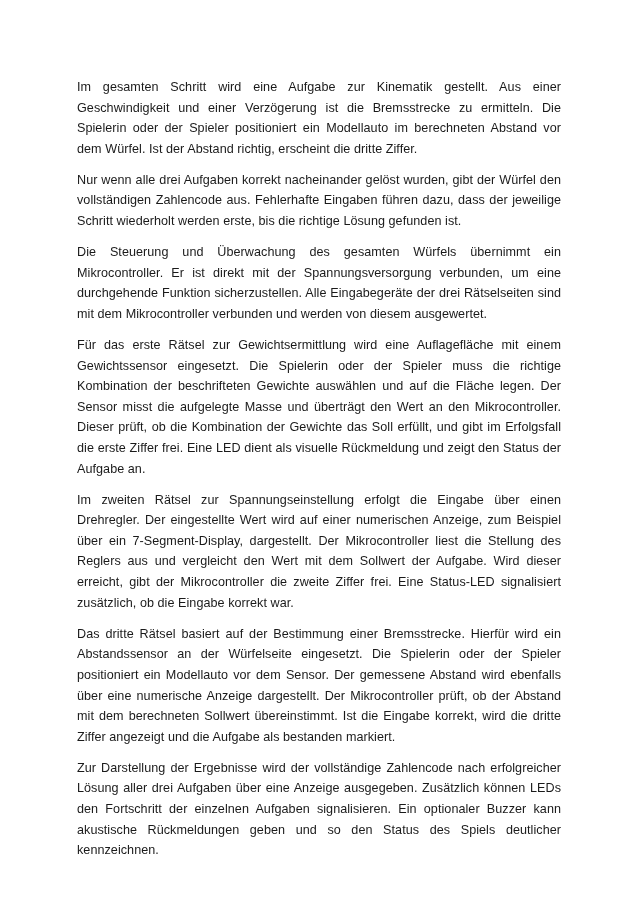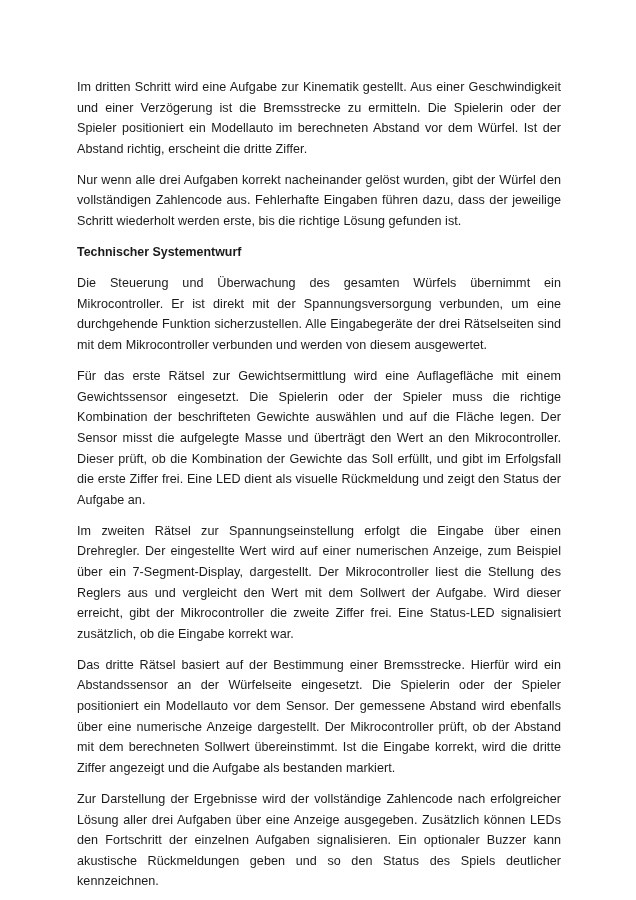--- a/index.html
+++ b/index.html
@@ -23,21 +23,20 @@
   .heading {
     margin: 0 0 10.5px 0;
     font-weight: bold;
     font-size: 12.4px;
   }
 </style>
 </head>
 <body>
 
 <div class="page">
-  <p class="para">Im dritten Schritt wird eine Aufgabe zur Kinematik gestellt. Aus einer Geschwindigkeit und einer Verzögerung ist die Bremsstrecke zu ermitteln. Die Spielerin oder der Spieler positioniert ein Modellauto im berechneten Abstand vor dem Würfel. Ist der Abstand richtig, erscheint die dritte Ziffer.</p>
+  <p class="para">Im gesamten Schritt wird eine Aufgabe zur Kinematik gestellt. Aus einer Geschwindigkeit und einer Verzögerung ist die Bremsstrecke zu ermitteln. Die Spielerin oder der Spieler positioniert ein Modellauto im berechneten Abstand vor dem Würfel. Ist der Abstand richtig, erscheint die dritte Ziffer.</p>
   <p class="para">Nur wenn alle drei Aufgaben korrekt nacheinander gelöst wurden, gibt der Würfel den vollständigen Zahlencode aus. Fehlerhafte Eingaben führen dazu, dass der jeweilige Schritt wiederholt werden erste, bis die richtige Lösung gefunden ist.</p>
-  <p class="heading">Technischer Systementwurf</p>
   <p class="para">Die Steuerung und Überwachung des gesamten Würfels übernimmt ein Mikrocontroller. Er ist direkt mit der Spannungsversorgung verbunden, um eine durchgehende Funktion sicherzustellen. Alle Eingabegeräte der drei Rätselseiten sind mit dem Mikrocontroller verbunden und werden von diesem ausgewertet.</p>
   <p class="para">Für das erste Rätsel zur Gewichtsermittlung wird eine Auflagefläche mit einem Gewichtssensor eingesetzt. Die Spielerin oder der Spieler muss die richtige Kombination der beschrifteten Gewichte auswählen und auf die Fläche legen. Der Sensor misst die aufgelegte Masse und überträgt den Wert an den Mikrocontroller. Dieser prüft, ob die Kombination der Gewichte das Soll erfüllt, und gibt im Erfolgsfall die erste Ziffer frei. Eine LED dient als visuelle Rückmeldung und zeigt den Status der Aufgabe an.</p>
   <p class="para">Im zweiten Rätsel zur Spannungseinstellung erfolgt die Eingabe über einen Drehregler. Der eingestellte Wert wird auf einer numerischen Anzeige, zum Beispiel über ein 7-Segment-Display, dargestellt. Der Mikrocontroller liest die Stellung des Reglers aus und vergleicht den Wert mit dem Sollwert der Aufgabe. Wird dieser erreicht, gibt der Mikrocontroller die zweite Ziffer frei. Eine Status-LED signalisiert zusätzlich, ob die Eingabe korrekt war.</p>
   <p class="para">Das dritte Rätsel basiert auf der Bestimmung einer Bremsstrecke. Hierfür wird ein Abstandssensor an der Würfelseite eingesetzt. Die Spielerin oder der Spieler positioniert ein Modellauto vor dem Sensor. Der gemessene Abstand wird ebenfalls über eine numerische Anzeige dargestellt. Der Mikrocontroller prüft, ob der Abstand mit dem berechneten Sollwert übereinstimmt. Ist die Eingabe korrekt, wird die dritte Ziffer angezeigt und die Aufgabe als bestanden markiert.</p>
   <p class="para">Zur Darstellung der Ergebnisse wird der vollständige Zahlencode nach erfolgreicher Lösung aller drei Aufgaben über eine Anzeige ausgegeben. Zusätzlich können LEDs den Fortschritt der einzelnen Aufgaben signalisieren. Ein optionaler Buzzer kann akustische Rückmeldungen geben und so den Status des Spiels deutlicher kennzeichnen.</p>
 </div>
 
 </body></html>

